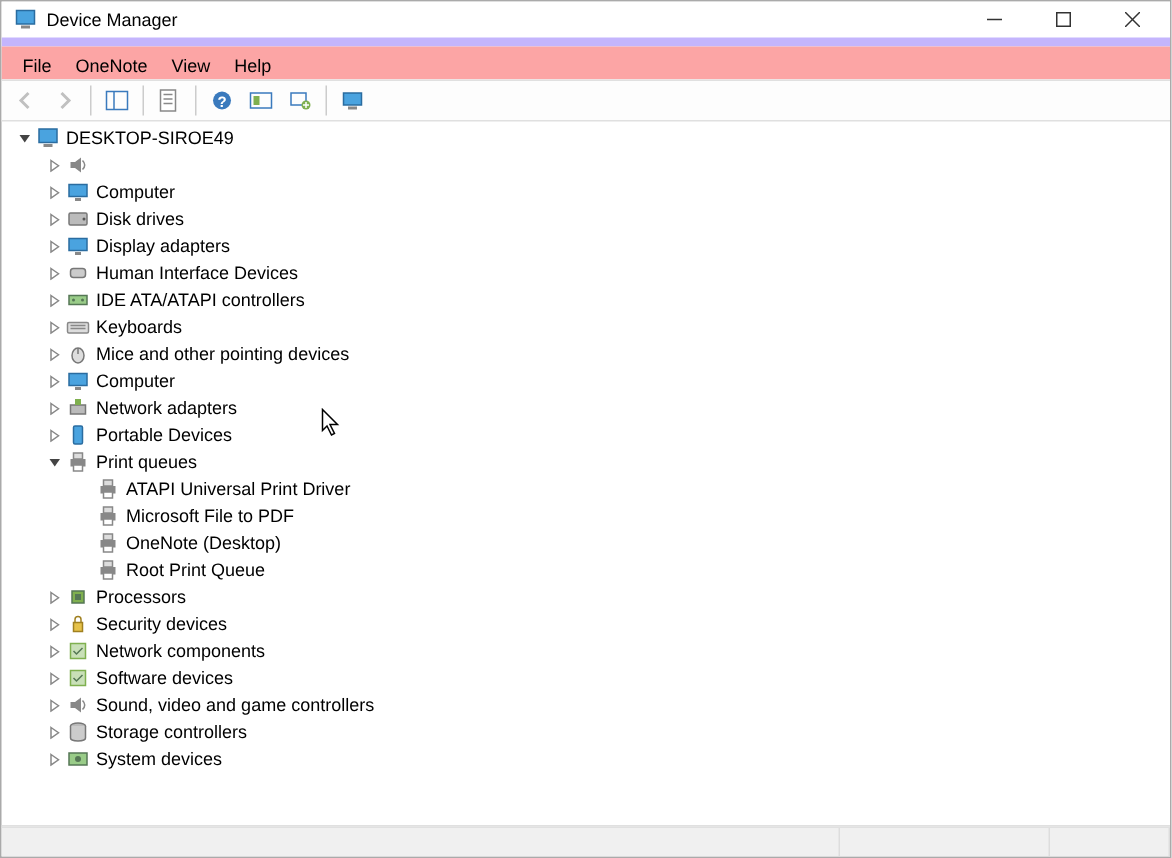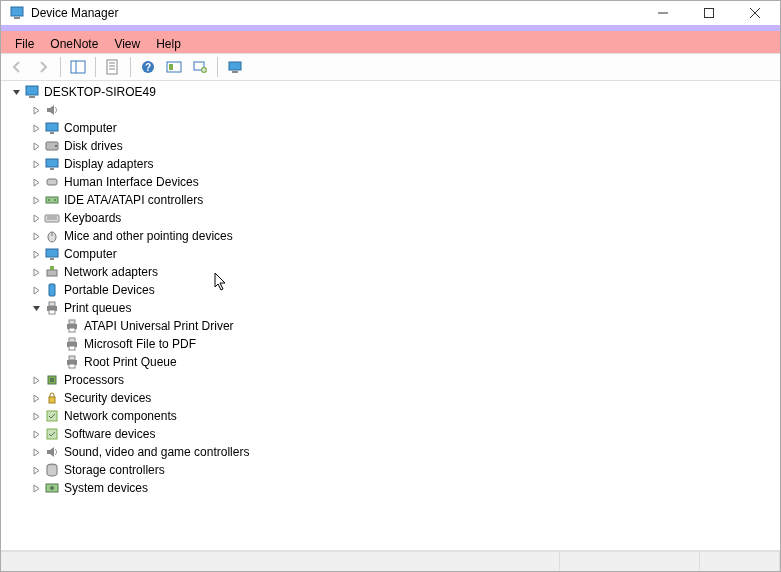--- a/index.html
+++ b/index.html
@@ -388,20 +388,31 @@
     </div>
     <div class="tree-row indent-2">
       <span class="chev none"></span>
       <span class="node-icon">
         <svg viewBox="0 0 16 16">
           <rect x="3" y="6" width="10" height="5" fill="#888"></rect>
           <rect x="5" y="2" width="6" height="4" fill="#ddd" stroke="#888"></rect>
           <rect x="5" y="10" width="6" height="4" fill="#fff" stroke="#888"></rect>
         </svg>
       </span>
+      <span class="node-label">OneNote (Desktop)</span>
+    </div>
+    <div class="tree-row indent-2">
+      <span class="chev none"></span>
+      <span class="node-icon">
+        <svg viewBox="0 0 16 16">
+          <rect x="3" y="6" width="10" height="5" fill="#888"></rect>
+          <rect x="5" y="2" width="6" height="4" fill="#ddd" stroke="#888"></rect>
+          <rect x="5" y="10" width="6" height="4" fill="#fff" stroke="#888"></rect>
+        </svg>
+      </span>
       <span class="node-label">Root Print Queue</span>
     </div>
     <div class="tree-row indent-1">
       <span class="chev">
         <svg viewBox="0 0 9 9">
           <path d="M2 1 L7 4.5 L2 8 Z" fill="none" stroke="#888" stroke-width="1"></path>
         </svg>
       </span>
       <span class="node-icon">
         <svg viewBox="0 0 16 16">

